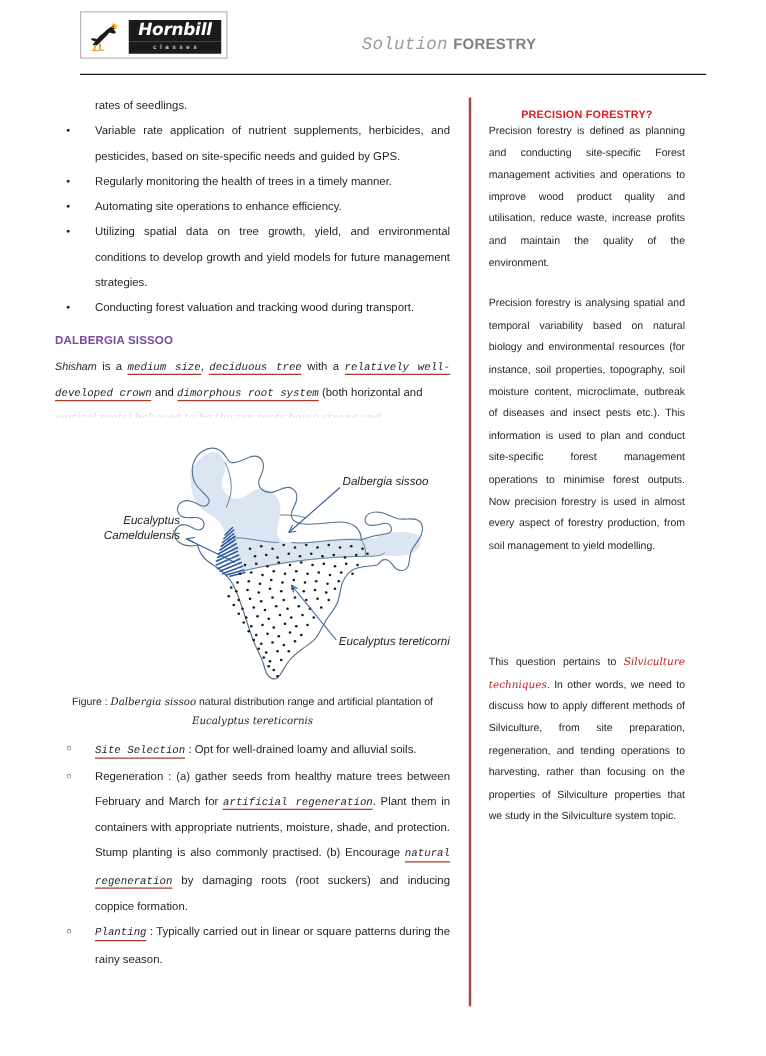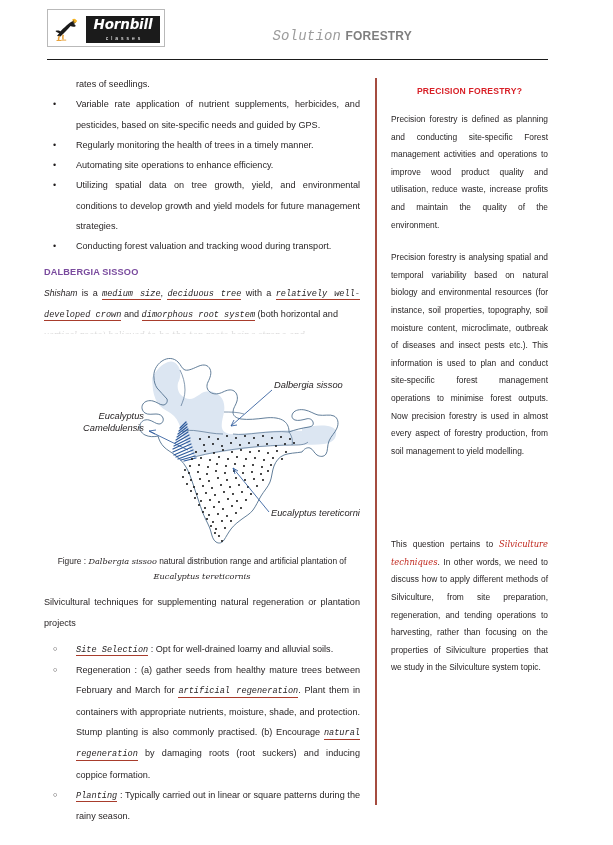--- a/index.html
+++ b/index.html
@@ -12,21 +12,21 @@
     height: 845px;
     position: relative;
     font-family: "Liberation Sans", sans-serif;
     color: #231f20;
     overflow: hidden;
   }
 
   
   .page-header {
     position: absolute;
-    left: 0; top: 0;
+    left: 17px; top: 0;
     width: 487px;
     height: 62px;
   }
   .logo-box {
     position: absolute;
     left: 47px; top: 9px;
     width: 118px; height: 38px;
     border: 1px solid #b9b9b9;
     background: #ffffff;
     box-sizing: border-box;
@@ -214,21 +214,20 @@
   }
 
   
   .side-h {
     font-family: "Liberation Sans", sans-serif;
     font-weight: bold;
     font-size: 8.6px;
     color: #d81f26;
     text-align: center;
     letter-spacing: 0.2px;
-    margin-bottom: 15px;
   }
   .side-p {
     font-size: 8.4px;
     line-height: 17.6px;
     text-align: justify;
     color: #231f20;
     margin: 0 0 15px 0;
   }
   .red-it {
     font-family: "DejaVu Serif", serif;
@@ -505,21 +504,20 @@
         <text x="227" y="176">Eucalyptus tereticornis</text>
       </g>
     </svg>
   </div>
 
   <div class="figure-caption">
     <b>Figure</b><span> : </span><span class="cap-it">Dalbergia sissoo</span><span> natural distribution range and artificial plantation of</span><br>
     <span class="cap-it">Eucalyptus tereticornis</span>
   </div>
 
-  <p class="para" style="margin-top:9px;">Silvicultural techniques for supplementing natural regeneration or plantation projects</p>
 
   <ul class="circles" style="margin-top:6px;">
     <li><span class="ser-it-u">Site Selection</span><span> : Opt for well-drained loamy and alluvial soils.</span></li>
     <li><span>Regeneration : (a) gather seeds from healthy mature trees between February and March for </span><span class="ser-it-u">artificial regeneration</span><span>. Plant them in containers with appropriate nutrients, moisture, shade, and protection. Stump planting is also commonly practised. (b) Encourage </span><span class="ser-it-u">natural regeneration</span><span> by damaging roots (root suckers) and inducing coppice formation.</span></li>
     <li><span class="ser-it-u">Planting</span><span> : Typically carried out in linear or square patterns during the rainy season.</span></li>
   </ul>
 </div>
 
 <div class="col-side">
   <div class="side-h">PRECISION FORESTRY?</div>

